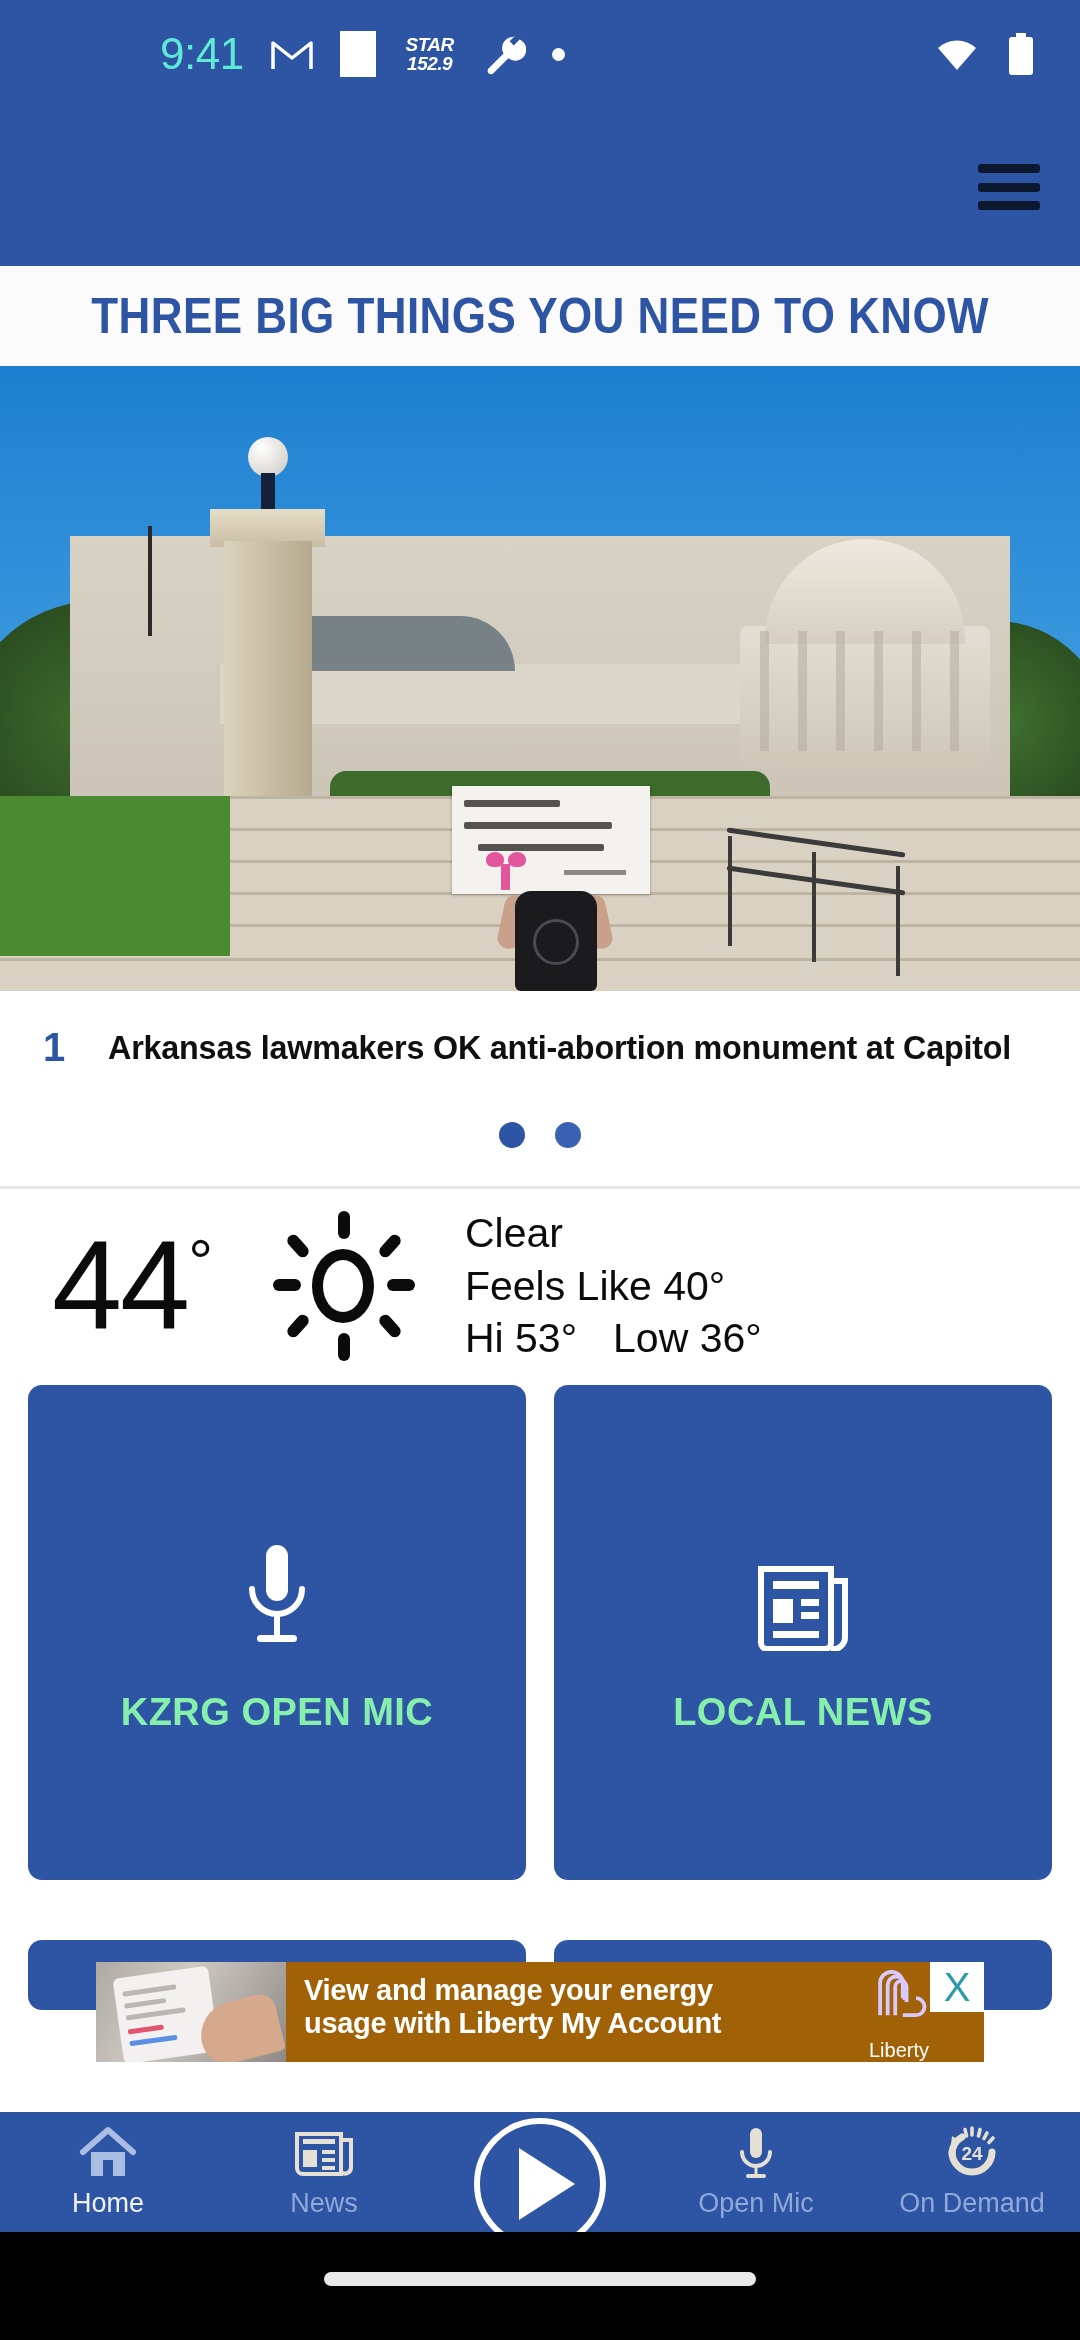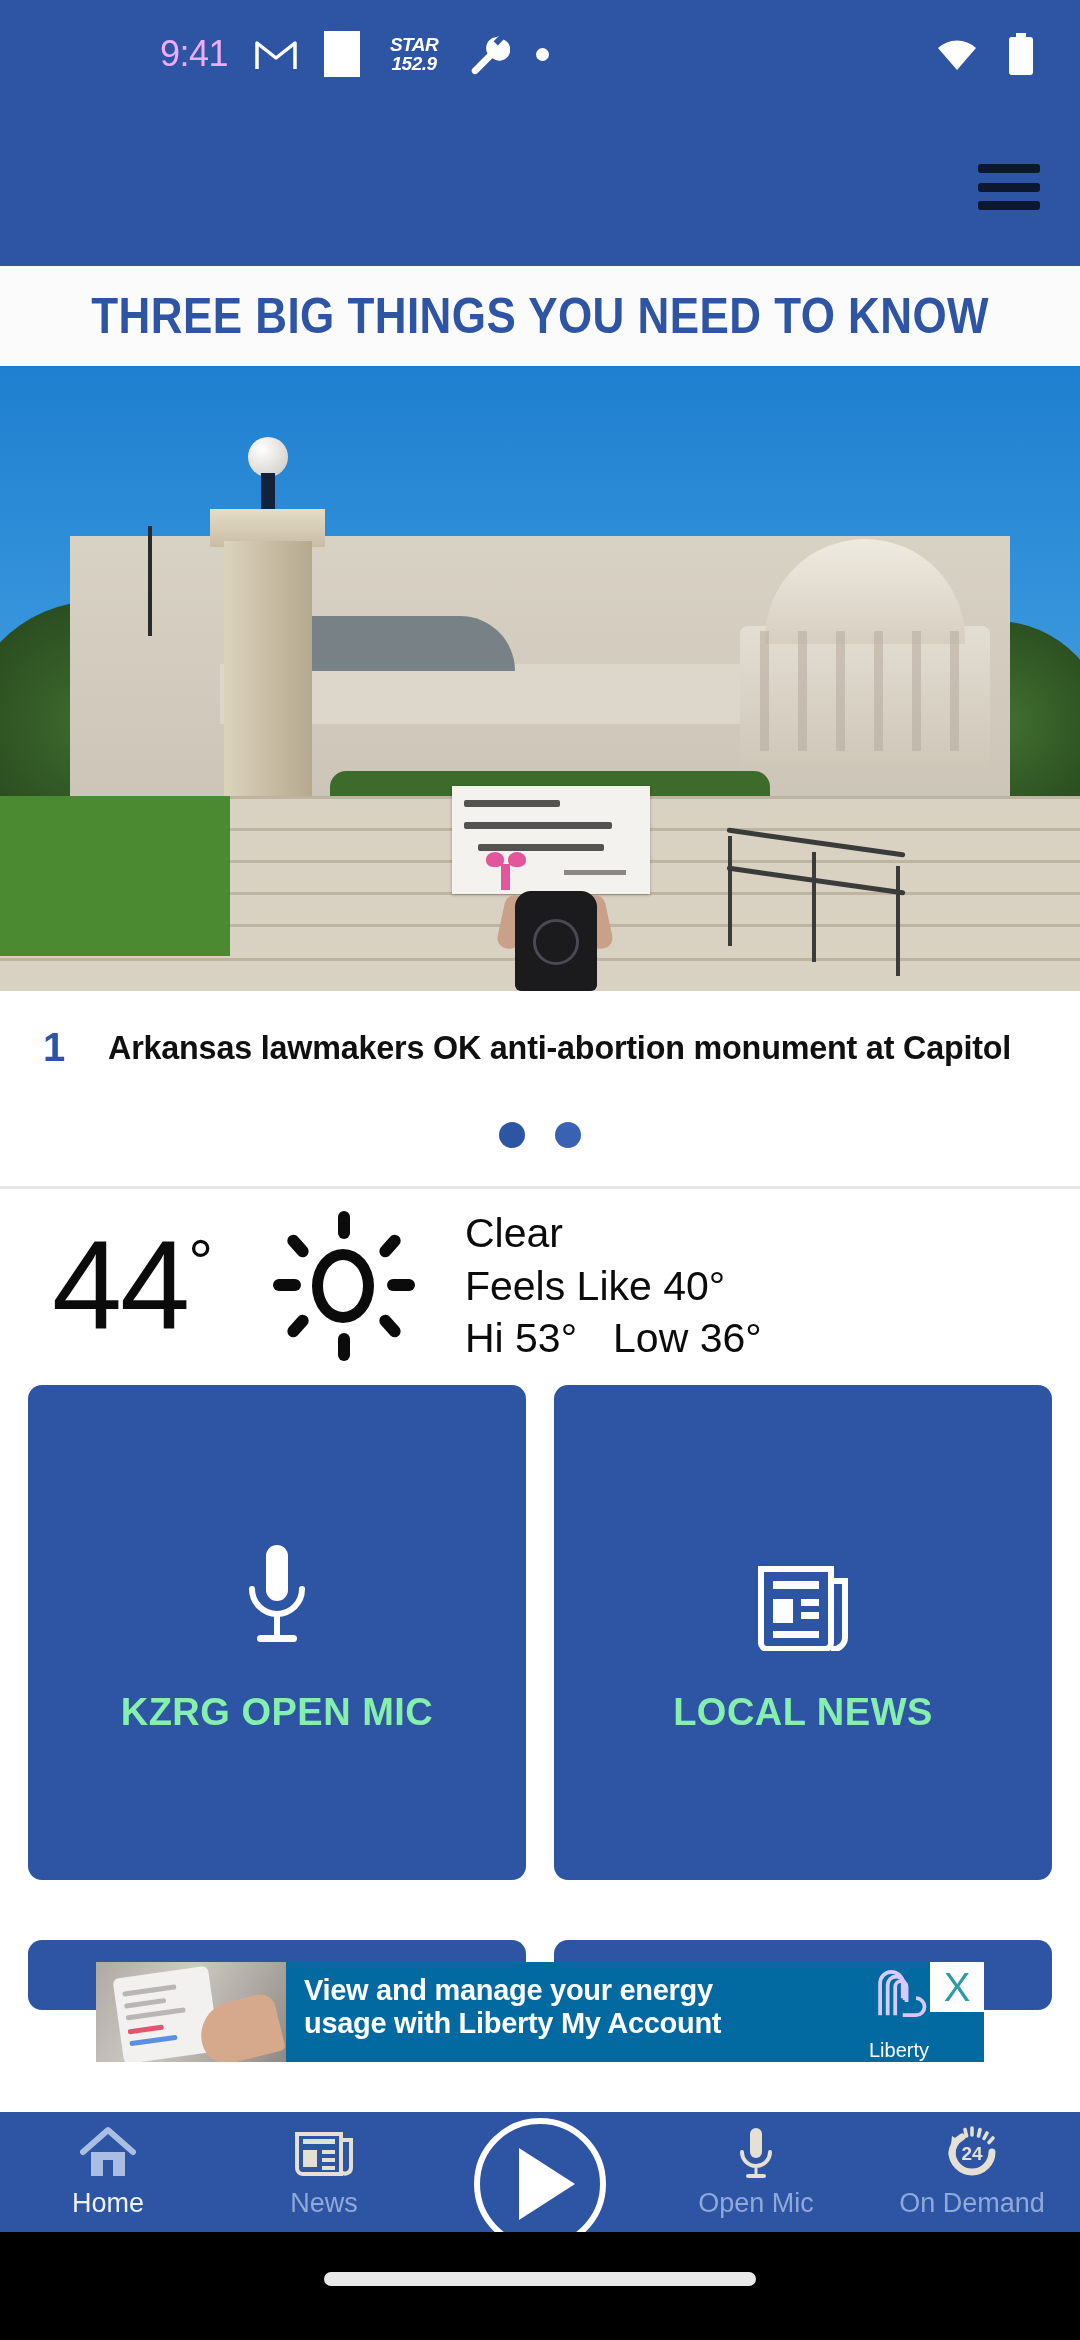--- a/index.html
+++ b/index.html
@@ -11,21 +11,21 @@
     position:relative;
   }
   #app { position:absolute; inset:0; width:1080px; height:2340px; }
 
   
   .statusbar{
     position:absolute; top:0; left:0; width:1080px; height:108px;
     background:#2E54A4; display:flex; align-items:center;
   }
   .sb-left{ display:flex; align-items:center; gap:26px; margin-left:160px; }
-  .sb-time{ color:#f0abfc; font-size:36px; font-weight:400; letter-spacing:-0.5px; }
+  .sb-time{ color:#5eead4; font-size:44px; font-weight:400; letter-spacing:-0.5px; }
   .sb-ico{ display:flex; align-items:center; justify-content:center; }
   .gmail-m{ width:44px; height:34px; }
   .white-sq{ width:36px; height:46px; background:#fff; }
   .star-logo{
     width:56px; height:42px; color:#fff; display:flex; flex-direction:column;
     align-items:center; justify-content:center; line-height:1;
   }
   .star-logo span:first-child{ font-size:19px; font-weight:bold; font-style:italic; letter-spacing:-0.5px;}
   .star-logo span:last-child{ font-size:19px; font-weight:bold; font-style:italic; letter-spacing:-0.5px;}
   .dot-ico{ width:13px; height:13px; border-radius:50%; background:#fff; }
@@ -255,21 +255,21 @@
   }
   .tile-row2{
     position:absolute; top:1940px; left:28px; width:1024px; height:70px;
     display:flex; gap:28px;
   }
   .tile-stub{ width:498px; height:70px; background:#2E54A4; border-radius:14px; }
 
   
   .ad{
     position:absolute; top:1962px; left:96px; width:888px; height:100px;
-    display:flex; background:#0369a1; overflow:hidden;
+    display:flex; background:#a16207; overflow:hidden;
   }
   .ad-photo{
     width:190px; height:100px; flex:none;
     background:linear-gradient(120deg,#AFA9A4 0%, #CFC9C4 40%, #8E8984 100%);
     position:relative;
   }
   .ad-tablet{
     position:absolute; left:22px; top:10px; width:96px; height:86px;
     background:#F2F1F0; border-radius:6px; transform:rotate(-8deg);
   }

